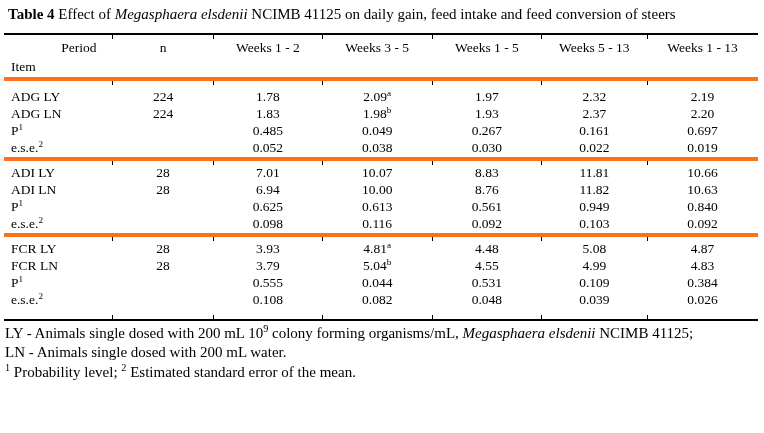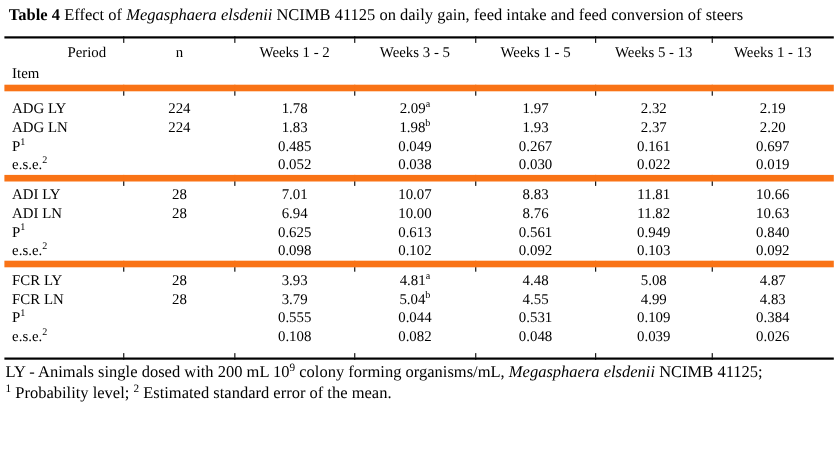--- a/index.html
+++ b/index.html
@@ -30,21 +30,21 @@
 
   table.data {
     width: 100%;
     border-collapse: collapse;
     table-layout: fixed;
     border-top: 2px solid #000;
     border-bottom: 2px solid #000;
     font-size: 13.5px;
   }
   thead { border-bottom: 1px solid #000; }
-  tbody.section { border-top: 6px solid #f97316; }
+  tbody.section { border-top: 4px solid #f97316; }
   th, td {
     font-weight: normal;
     text-align: center;
     padding: 0;
     height: 17px;
     vertical-align: middle;
     white-space: nowrap;
     overflow: visible;
   }
   th { height: 19px; }
@@ -190,21 +190,21 @@
         <td>0.625</td>
         <td>0.613</td>
         <td>0.561</td>
         <td>0.949</td>
         <td>0.840</td>
       </tr>
       <tr>
         <td class="stub">e.s.e.<sup>2</sup></td>
         <td></td>
         <td>0.098</td>
-        <td>0.102</td>
+        <td>0.116</td>
         <td>0.092</td>
         <td>0.103</td>
         <td>0.092</td>
       </tr>
     </tbody>
 
     <tbody class="section">
       <tr class="ticks">
           <td></td>
           <td></td>
@@ -260,16 +260,17 @@
           <td></td>
           <td></td>
           <td></td>
           <td></td>
         </tr>
     </tbody>
   </table>
 
   <div class="footnotes">
     <p>LY - Animals single dosed with 200 mL 10<sup>9</sup> colony forming organisms/mL, <em>Megasphaera elsdenii</em> NCIMB 41125;</p>
+    <p>LN - Animals single dosed with 200 mL water.</p>
     <p><sup>1</sup> Probability level; <sup>2</sup> Estimated standard error of the mean.</p>
   </div>
 
 </div>
 
 </body></html>

